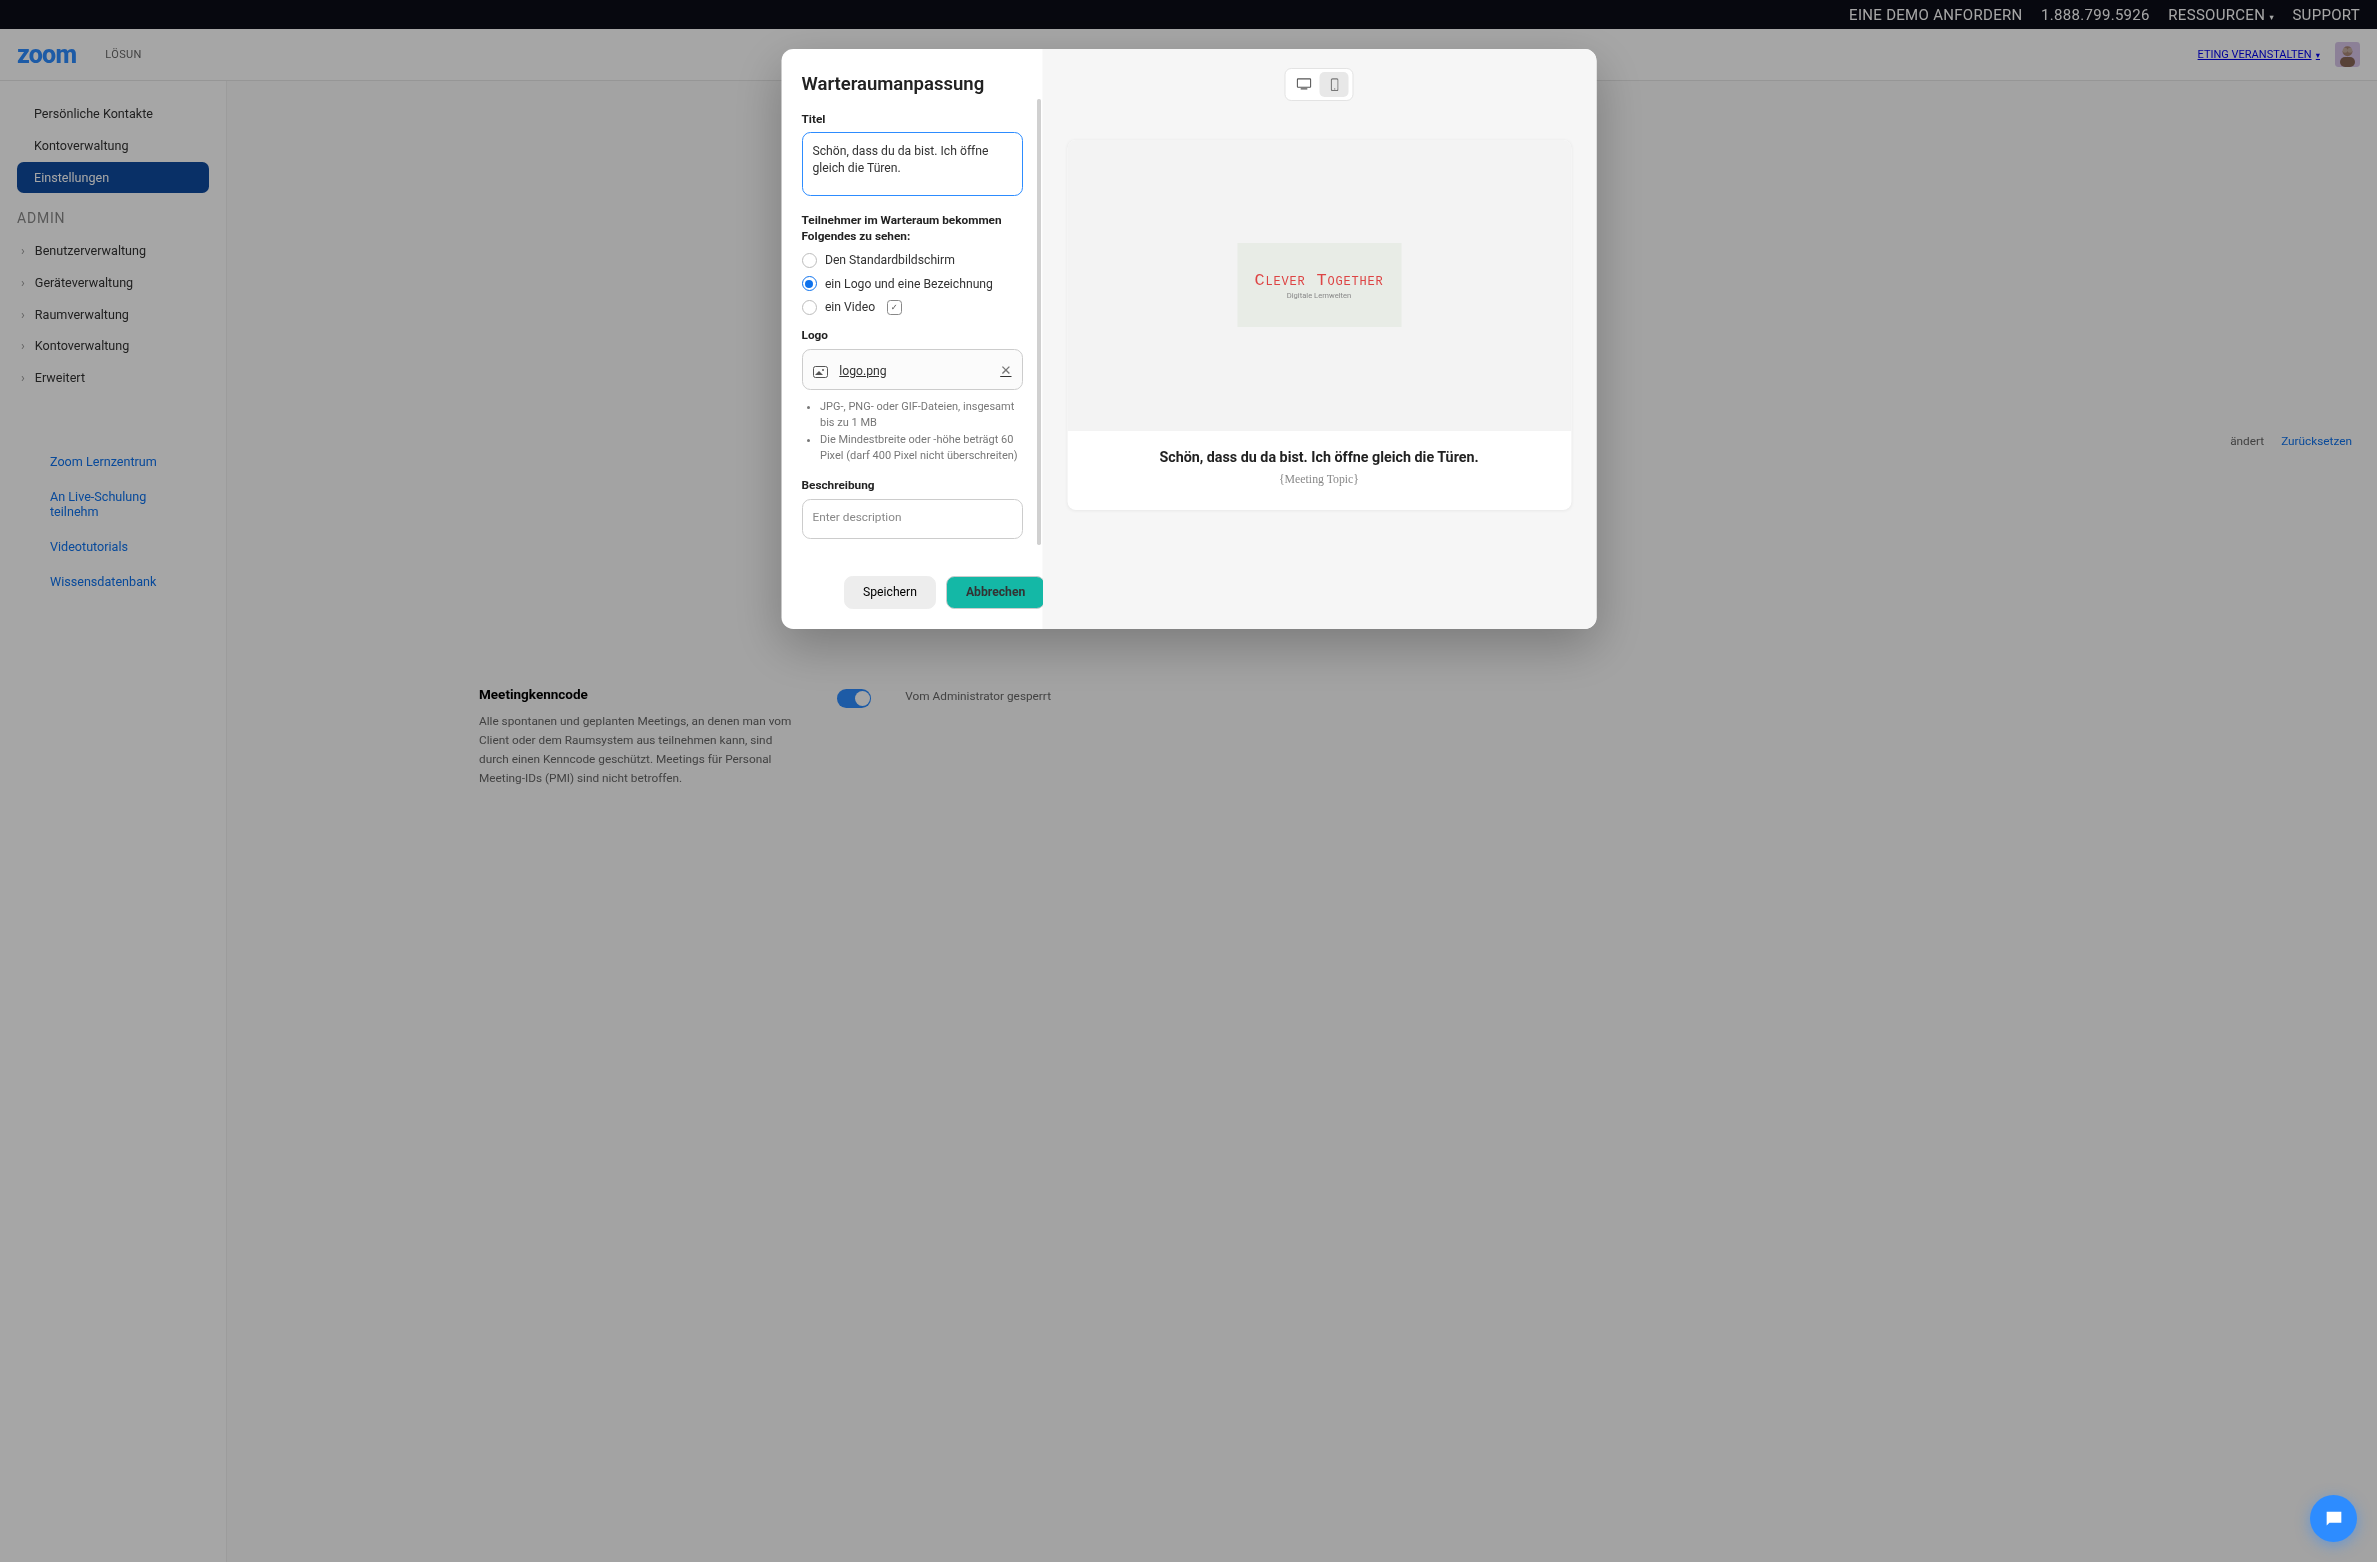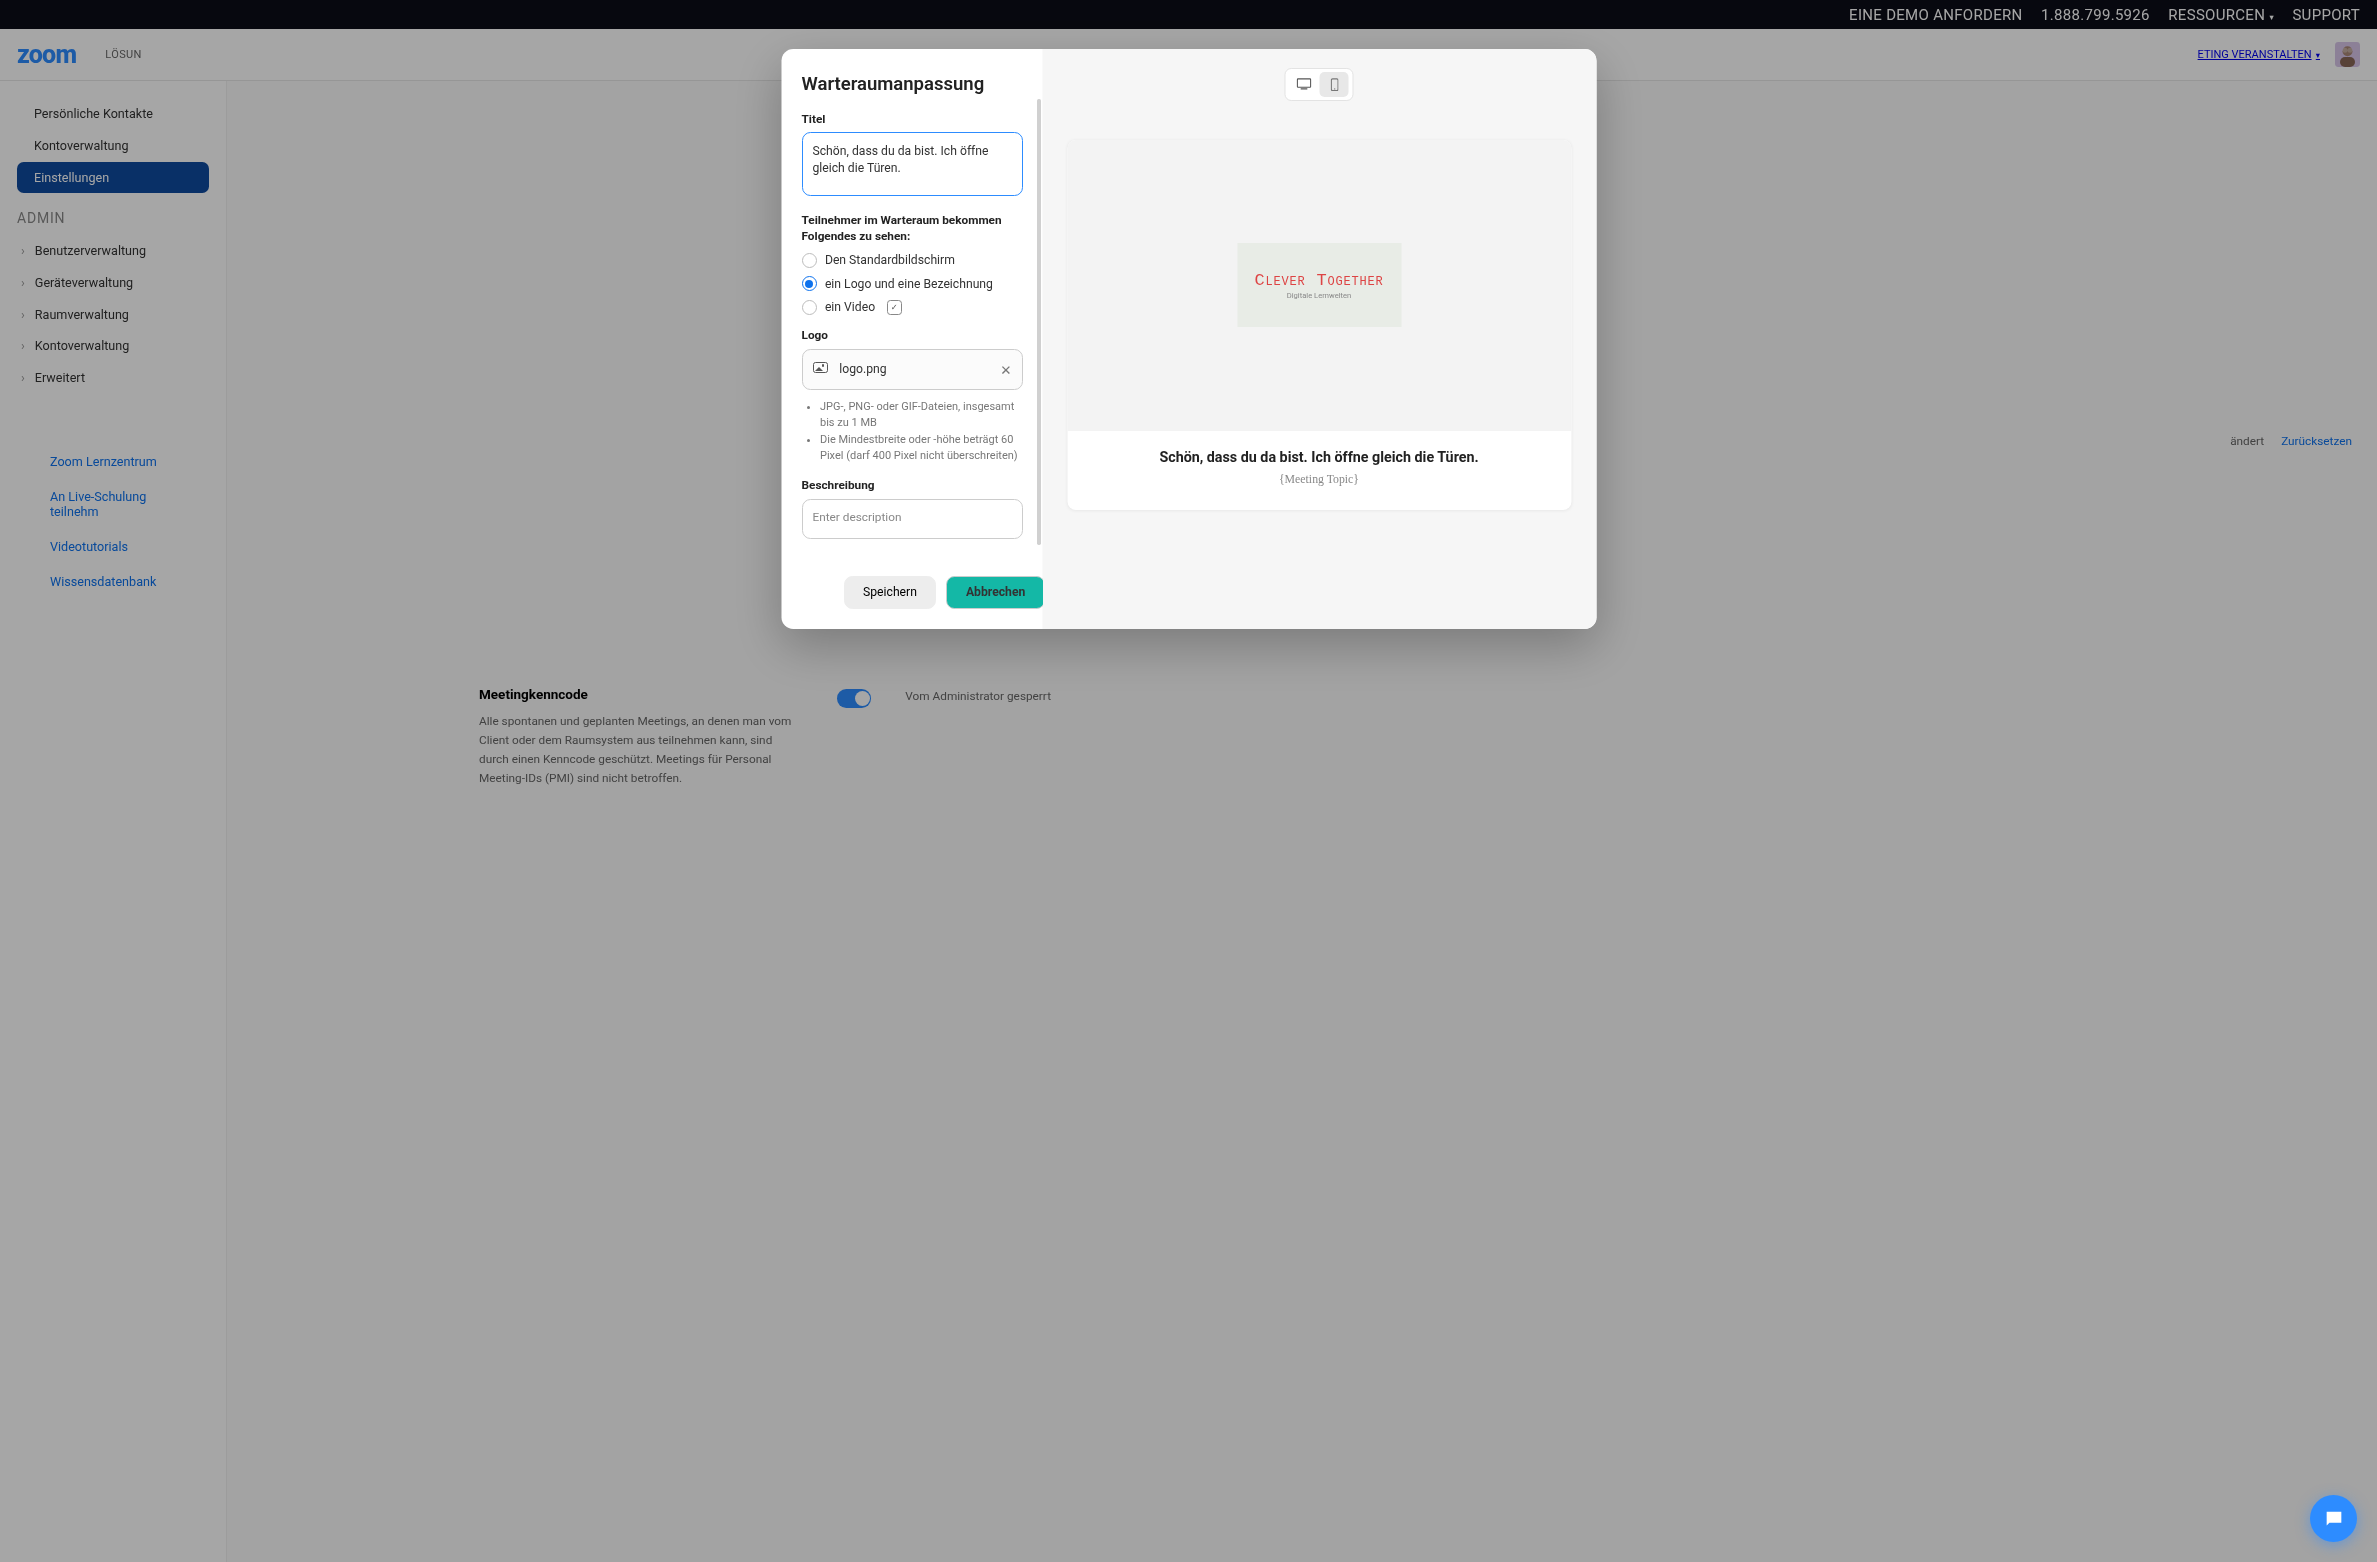--- a/index.html
+++ b/index.html
@@ -50,21 +50,21 @@
 .modal-left::-webkit-scrollbar{width:5px;} 
 .modal-left-scroll{position:absolute; right:1.7px; top:50px; bottom:84px; width:3.4px; background:#d0d0d0; border-radius:1.7px;}
 .modal h1 { font-size: 18.5px; font-weight: 600; color: #222; margin-bottom: 17px; white-space:nowrap;}
 .form-label { font-size: 11.8px; font-weight: 700; color: #222; margin-bottom: 6.7px; margin-top: 13.5px; }
 .titel-input { width: 100%; border: 1.7px solid #2d8cff; border-radius: 8.4px; padding: 10px; font-size: 12.2px; color: #333; resize: none; height: 64px; line-height:1.4; }
 .radio-row { display: flex; align-items: center; gap: 8.4px; margin: 8.4px 0; font-size: 12.2px; color: #333; cursor:pointer; }
 .radio { width: 15px; height: 15px; border: 1.7px solid #bbb; border-radius: 50%; flex-shrink: 0; position:relative; }
 .radio.checked { border-color: #0e72ed; }
 .radio.checked::after { content:""; position:absolute; inset:2.5px; background:#0e72ed; border-radius:50%; }
 .badge-icon { width:15px; height:15px; border:0.8px solid #888; border-radius:3.4px; display:inline-flex; align-items:center; justify-content:center; font-size:8.4px; color:#555; margin-left:3.4px;}
-.logo-field { border: 0.8px solid #ccc; border-radius: 8.4px; padding: 11.8px 10px; display: flex; align-items: flex-start; gap: 11.8px; font-size: 12.2px; color: #333; background:#fbfbfb; }
+.logo-field { border: 0.8px solid #ccc; border-radius: 8.4px; padding: 11.8px 10px; display: flex; align-items: flex-end; gap: 11.8px; font-size: 12.2px; color: #333; background:#fbfbfb;text-decoration:underline; }
 .logo-field .x { margin-left: auto; color: #777; cursor:pointer; font-size:13.5px; }
 .hints { list-style: disc; padding-left: 18.5px; margin-top: 8.4px; font-size: 11px; color: #777; line-height: 1.5; }
 .desc-input { width: 100%; border: 0.8px solid #ccc; border-radius: 8.4px; padding: 10px; font-size: 11.8px; color: #333; resize: none; height: 40px; }
 .desc-input::placeholder{color:#888;}
 .modal-actions { display: flex; gap: 10px; margin-top: 34px; margin-left: 42px;}
 .btn { padding: 8.4px 18.5px; border-radius: 8.4px; font-size: 12.2px; cursor: pointer; }
 .btn-save { background: #ededed; border: 0.8px solid #ededed; color: #000000; }
 .btn-cancel { background: #14b8a6; border: 0.8px solid #ccc; color: #333; font-weight: bold; }
 
 .modal-right { flex: 1; background: #f6f6f6; border-radius: 0 11.8px 11.8px 0; padding: 18.5px; display: flex; flex-direction: column; align-items: center; }

